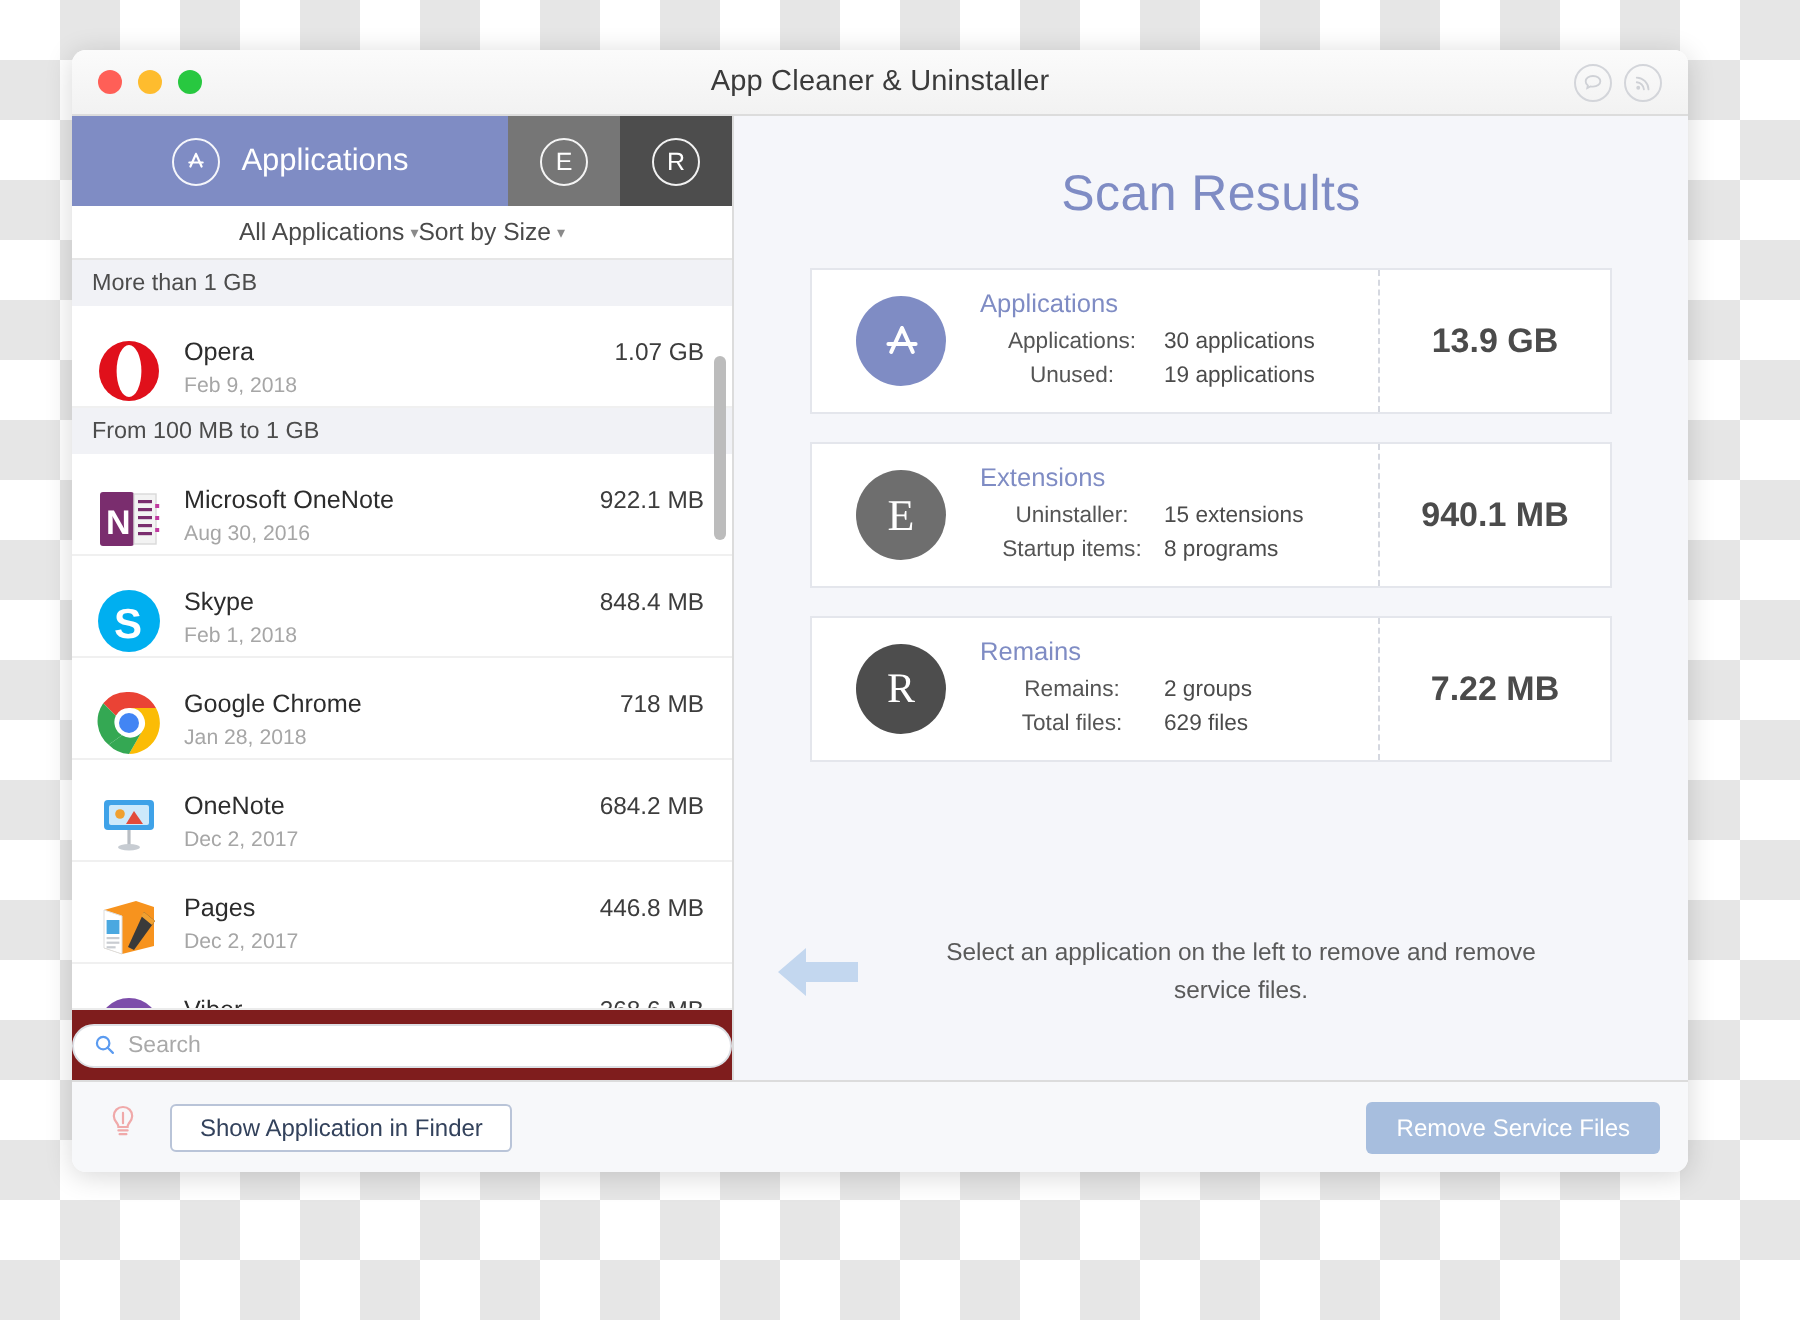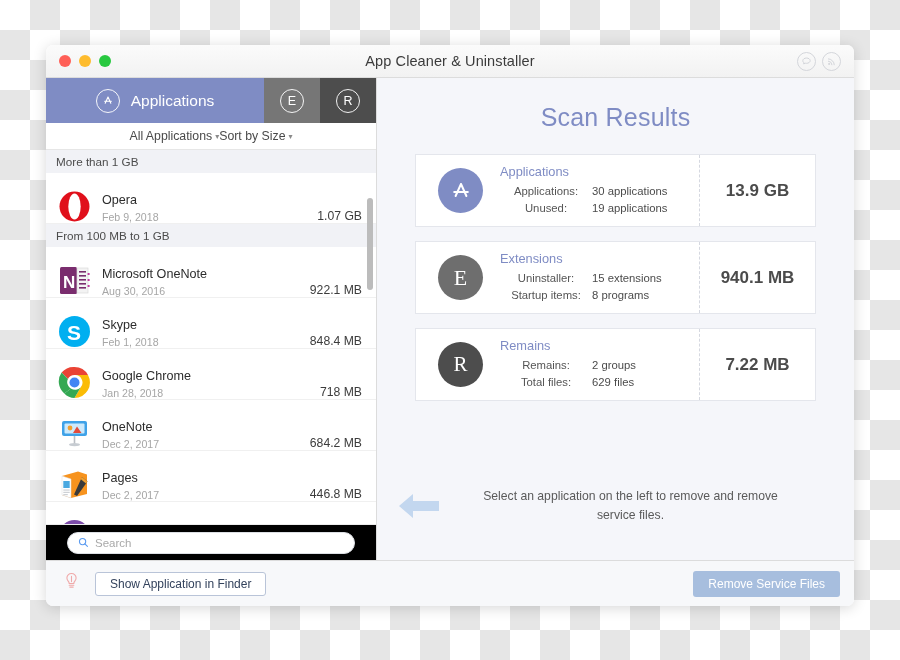--- a/index.html
+++ b/index.html
@@ -13,29 +13,28 @@
     background-image:
       linear-gradient(45deg, #e6e6e6 25%, transparent 25%, transparent 75%, #e6e6e6 75%, #e6e6e6),
       linear-gradient(45deg, #e6e6e6 25%, transparent 25%, transparent 75%, #e6e6e6 75%, #e6e6e6);
     background-size: 60px 60px;
     background-position: 0 0, 30px 30px;
   }
 
   
   .window {
     position: absolute;
-    left: 46px; top: 25px;
+    left: 36px; top: 25px;
     width: 808px; height: 561px;
     background: #fff;
     border-radius: 7px;
     box-shadow: 0 2px 14px rgba(0,0,0,0.16);
     overflow: hidden;
     display: flex;
     flex-direction: column;
-    margin-top: 20px;
   }
 
   
   .titlebar {
     height: 33px;
     flex: 0 0 33px;
     background: linear-gradient(#fbfbfb, #f2f2f2);
     border-bottom: 1px solid #dcdcdc;
     display: flex; align-items: center;
     position: relative;
@@ -101,21 +100,21 @@
     flex: 1; overflow: hidden; position: relative;
     background: #fff; min-height: 0;
   }
   .group-head {
     height: 23px; display: flex; align-items: center;
     padding-left: 10px;
     font-size: 11.7px; color: #4c4c4c;
     background: #f1f2f6;
   }
   .approw {
-    height: 51px; display: flex; align-items: flex-end;
+    height: 51px; display: flex; align-items: flex-start;
     padding: 16px 14px 0 12px;
     border-bottom: 1px solid #f0f0f0;
   }
   .appicon {
     width: 33px; height: 33px; flex: 0 0 33px;
     margin-right: 11px; position: relative;
   }
   .apptext { flex: 1; min-width: 0; }
   .appname { font-size: 12.6px; color: #2c2c2c; line-height: 1.25; }
   .appdate { font-size: 10.6px; color: #a6a6a6; margin-top: 2px; }
@@ -124,21 +123,21 @@
   .scrolltrack {
     position: absolute; right: 3px; top: 4px; bottom: 4px; width: 6px;
   }
   .scrollthumb {
     position: absolute; left: 0; width: 6px; border-radius: 3px;
     background: #bcbcbc; top: 44px; height: 92px;
   }
 
   .searchwrap {
     flex: 0 0 36px; display: flex; align-items: center;
-    padding: 0 21px; background: #000000;
+    padding: 0 0; background: #7f1d1d;
     border-top: 1px solid #ececec;
   }
   .searchbox {
     flex: 1; height: 22px; border: 1px solid #dcdfe4; border-radius: 11px;
     display: flex; align-items: center; gap: 6px; padding: 0 10px;
     background: #fff;
   }
   .searchbox .ph { font-size: 11.5px; color: #a9a9a9; }
 
   

